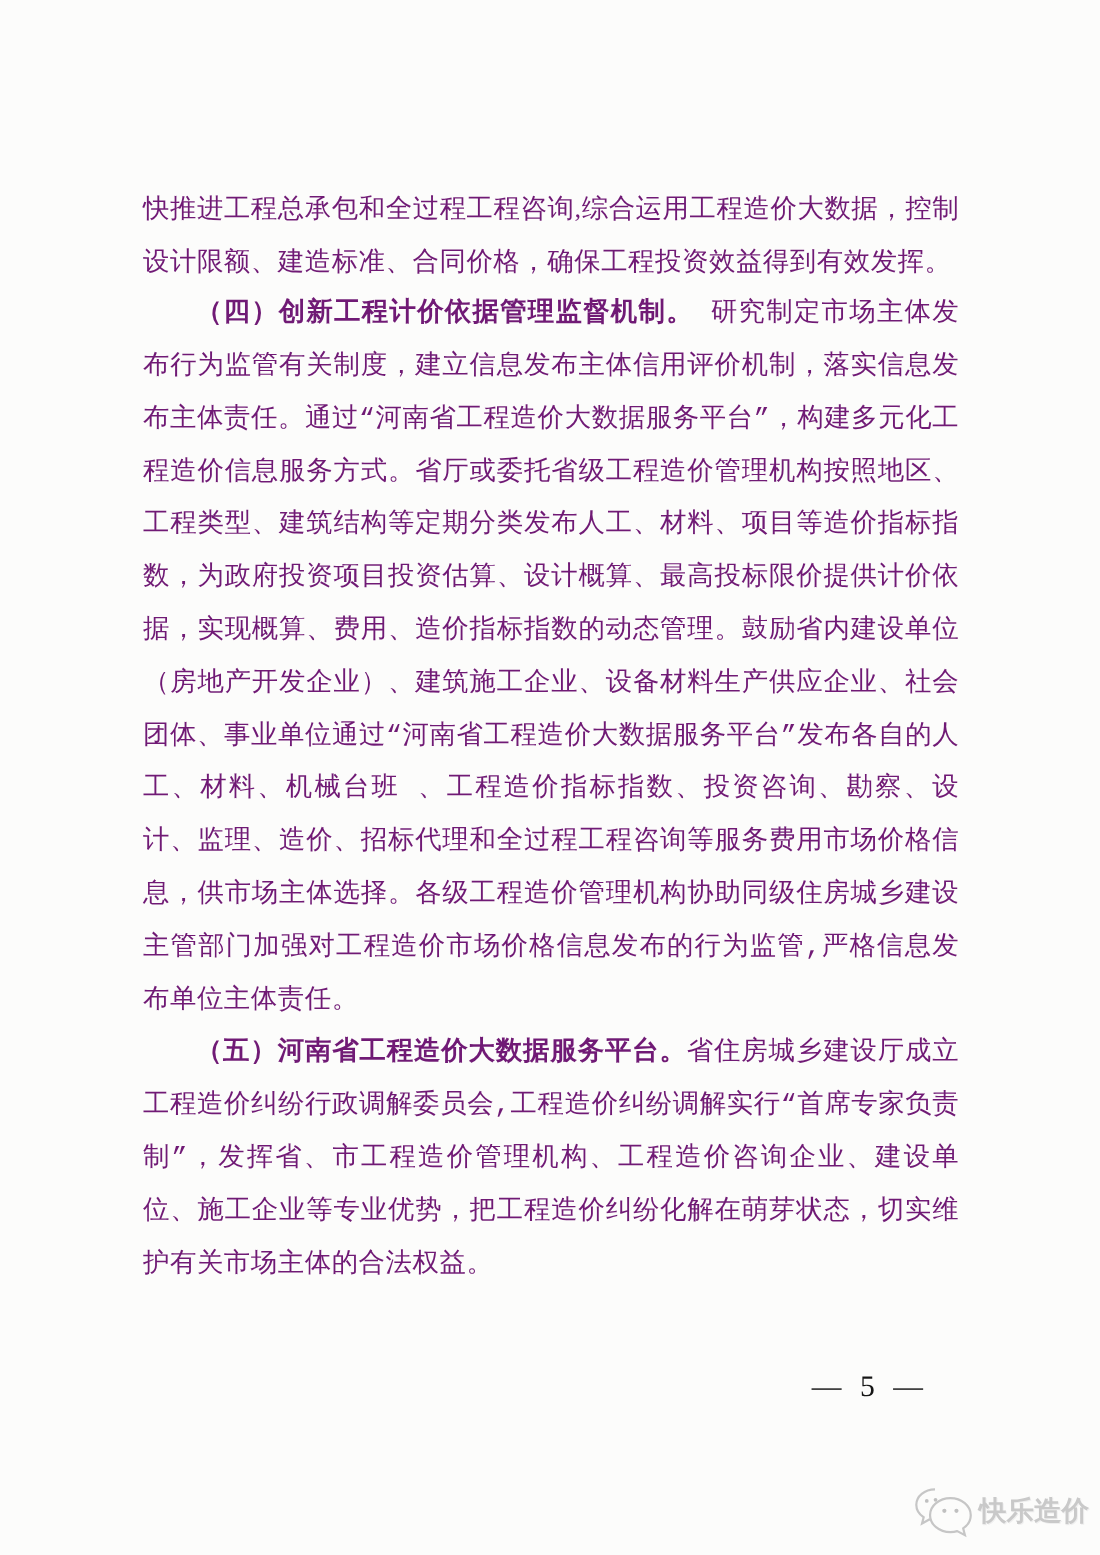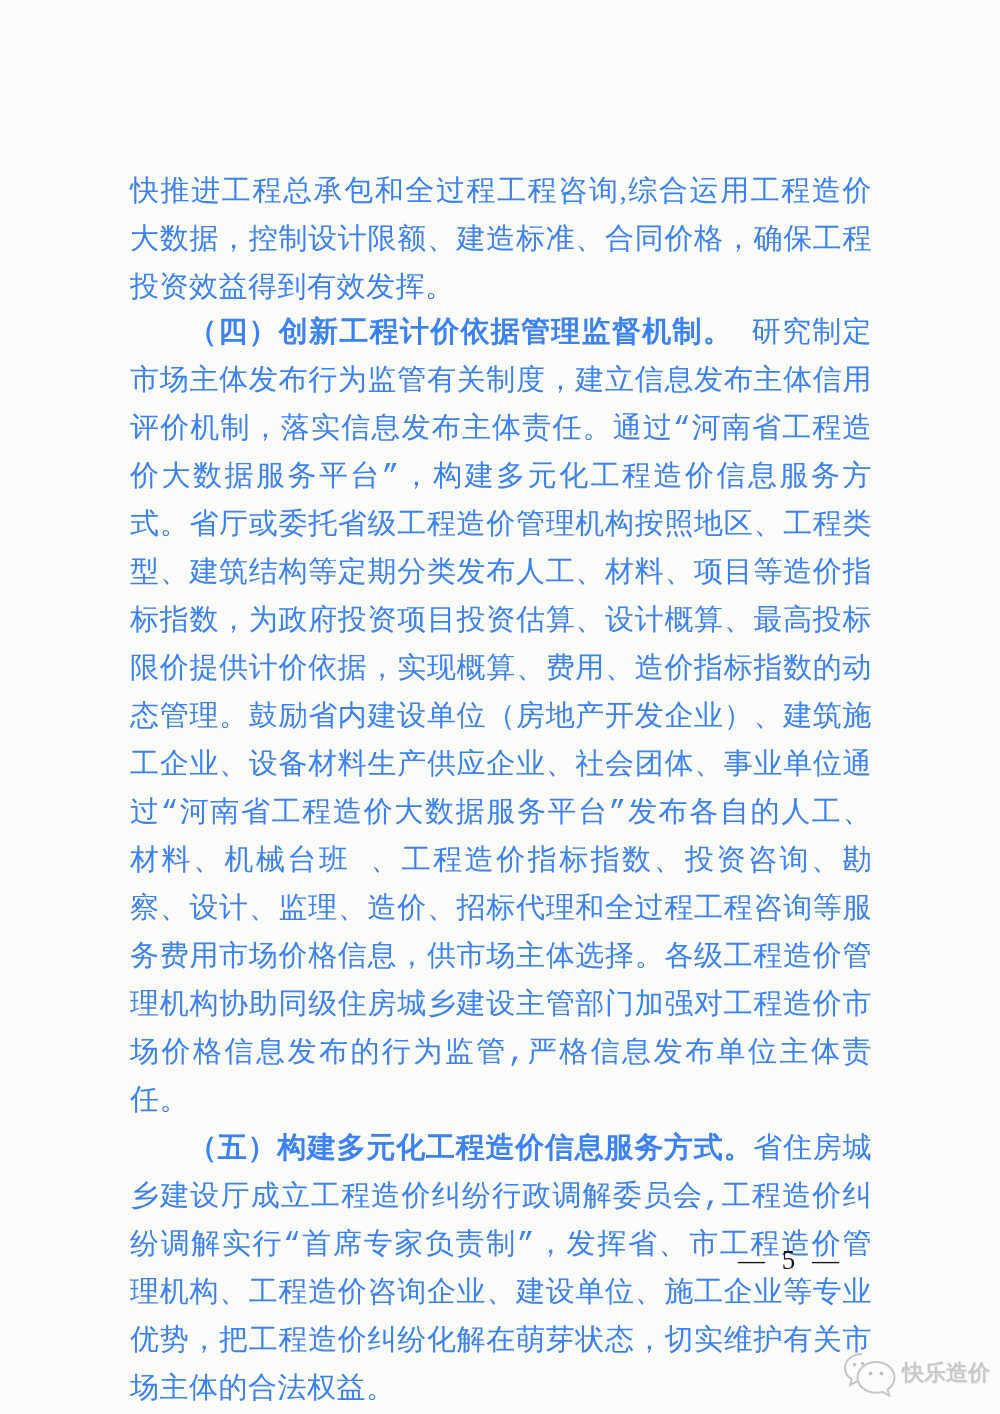--- a/index.html
+++ b/index.html
@@ -8,63 +8,63 @@
     width:1000px;height:1414px;
     margin:0 auto;
     background:#fcfcfb;
     font-family:"Liberation Serif","DejaVu Serif",serif;
     overflow:hidden;
     box-sizing:border-box;
   }
   .content{
     position:absolute;
     left:130px;top:166px;width:742px;
-    color:#3b82f6;
-    font-size:29px;
+    color:#701a75;
+    font-size:24px;
     line-height:48px;
     text-align:justify;
     letter-spacing:0.5px;
   }
   .para{margin:0;padding:0;}
   .indent{text-indent:2em;font-family:Liberation Mono, monospace;}
   .bold{font-weight:bold;}
   .pagenum{
     position:absolute;
     top:1245px;right:156px;
     font-size:27px;
     color:#151515;
     letter-spacing:5px;
     white-space:nowrap;
   }
   .watermark{
     position:absolute;
     right:10px;bottom:16px;
     display:flex;align-items:center;gap:3px;
     color:#c9c9c9;
-    font-size:22px;
+    font-size:25px;
     font-weight:bold;
     text-shadow:1px 1px 0 #efefef;
     user-select:none;
   }
   .wm-icon{display:inline-flex;align-items:flex-end;}
 </style>
 </head>
 <body>
 
 <div class="page">
 
   <div class="content">
     <p class="para">快推进工程总承包和全过程工程咨询,综合运用工程造价大数据，控制设计限额、建造标准、合同价格，确保工程投资效益得到有效发挥。</p>
 
     <p class="para indent">
       <span class="bold">（四）创新工程计价依据管理监督机制。 </span><span>研究制定市场主体发布行为监管有关制度，建立信息发布主体信用评价机制，落实信息发布主体责任。通过“河南省工程造价大数据服务平台”，构建多元化工程造价信息服务方式。省厅或委托省级工程造价管理机构按照地区、工程类型、建筑结构等定期分类发布人工、材料、项目等造价指标指数，为政府投资项目投资估算、设计概算、最高投标限价提供计价依据，实现概算、费用、造价指标指数的动态管理。鼓励省内建设单位（房地产开发企业）、建筑施工企业、设备材料生产供应企业、社会团体、事业单位通过“河南省工程造价大数据服务平台”发布各自的人工、材料、机械台班 、工程造价指标指数、投资咨询、勘察、设计、监理、造价、招标代理和全过程工程咨询等服务费用市场价格信息，供市场主体选择。各级工程造价管理机构协助同级住房城乡建设主管部门加强对工程造价市场价格信息发布的行为监管,严格信息发布单位主体责任。</span>
     </p>
 
     <p class="para indent">
-      <span class="bold">（五）构建多元化工程造价信息服务方式。</span><span>省住房城乡建设厅成立工程造价纠纷行政调解委员会,工程造价纠纷调解实行“首席专家负责制”，发挥省、市工程造价管理机构、工程造价咨询企业、建设单位、施工企业等专业优势，把工程造价纠纷化解在萌芽状态，切实维护有关市场主体的合法权益。</span>
+      <span class="bold">（五）河南省工程造价大数据服务平台。</span><span>省住房城乡建设厅成立工程造价纠纷行政调解委员会,工程造价纠纷调解实行“首席专家负责制”，发挥省、市工程造价管理机构、工程造价咨询企业、建设单位、施工企业等专业优势，把工程造价纠纷化解在萌芽状态，切实维护有关市场主体的合法权益。</span>
     </p>
   </div>
 
   <div class="pagenum">— 5 —</div>
 
   <div class="watermark">
     <span class="wm-icon">
       <svg width="58" height="50" viewBox="0 0 58 50" aria-hidden="true">
         <g fill="#fcfcfb" stroke="#c6c6c6" stroke-width="2">
           <path d="M21 6 C11.5 6 4 12.2 4 20 c0 4.6 2.6 8.7 6.7 11.3 L9.2 37 l6.6 -3.6 c1.6 .4 3.4 .6 5.2 .6 1 0 2 -.1 3 -.2"></path>

